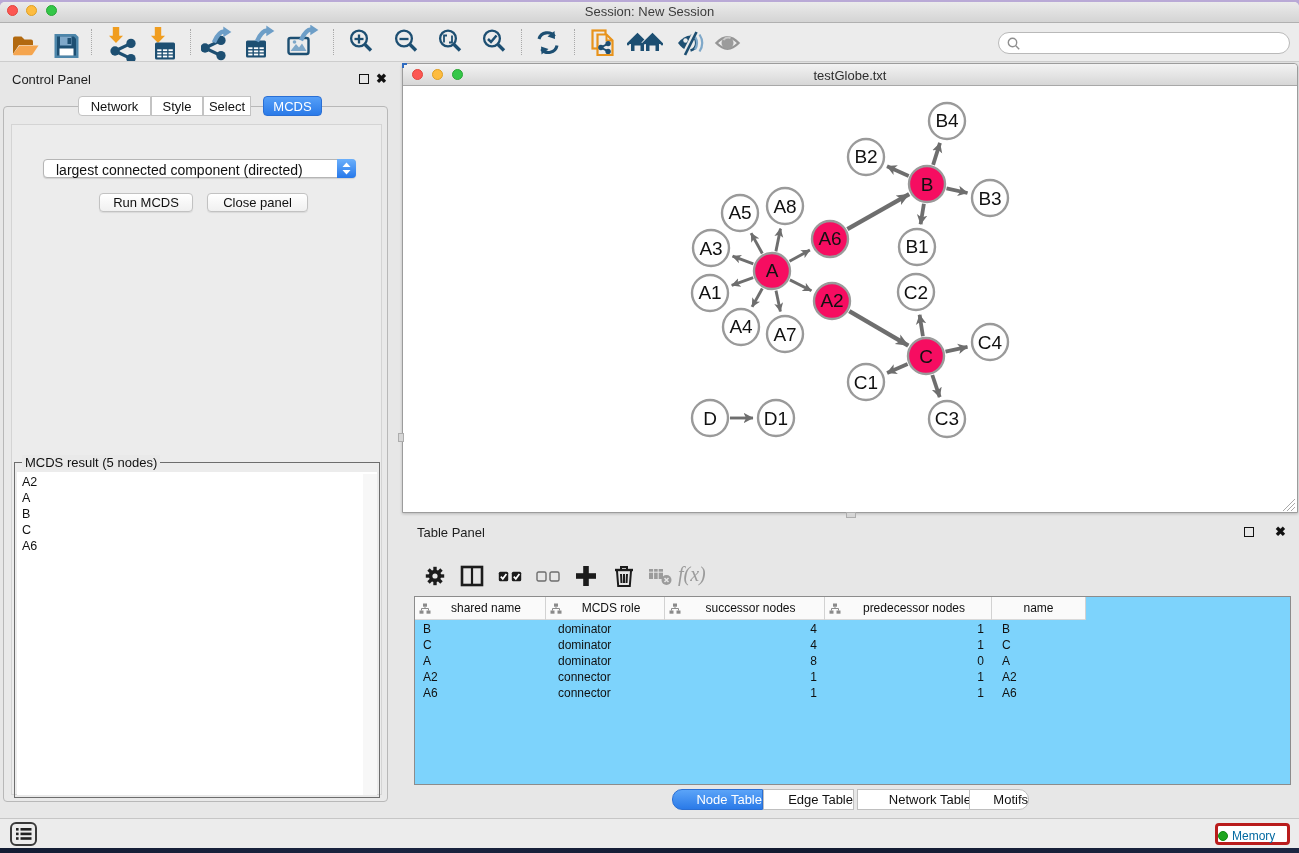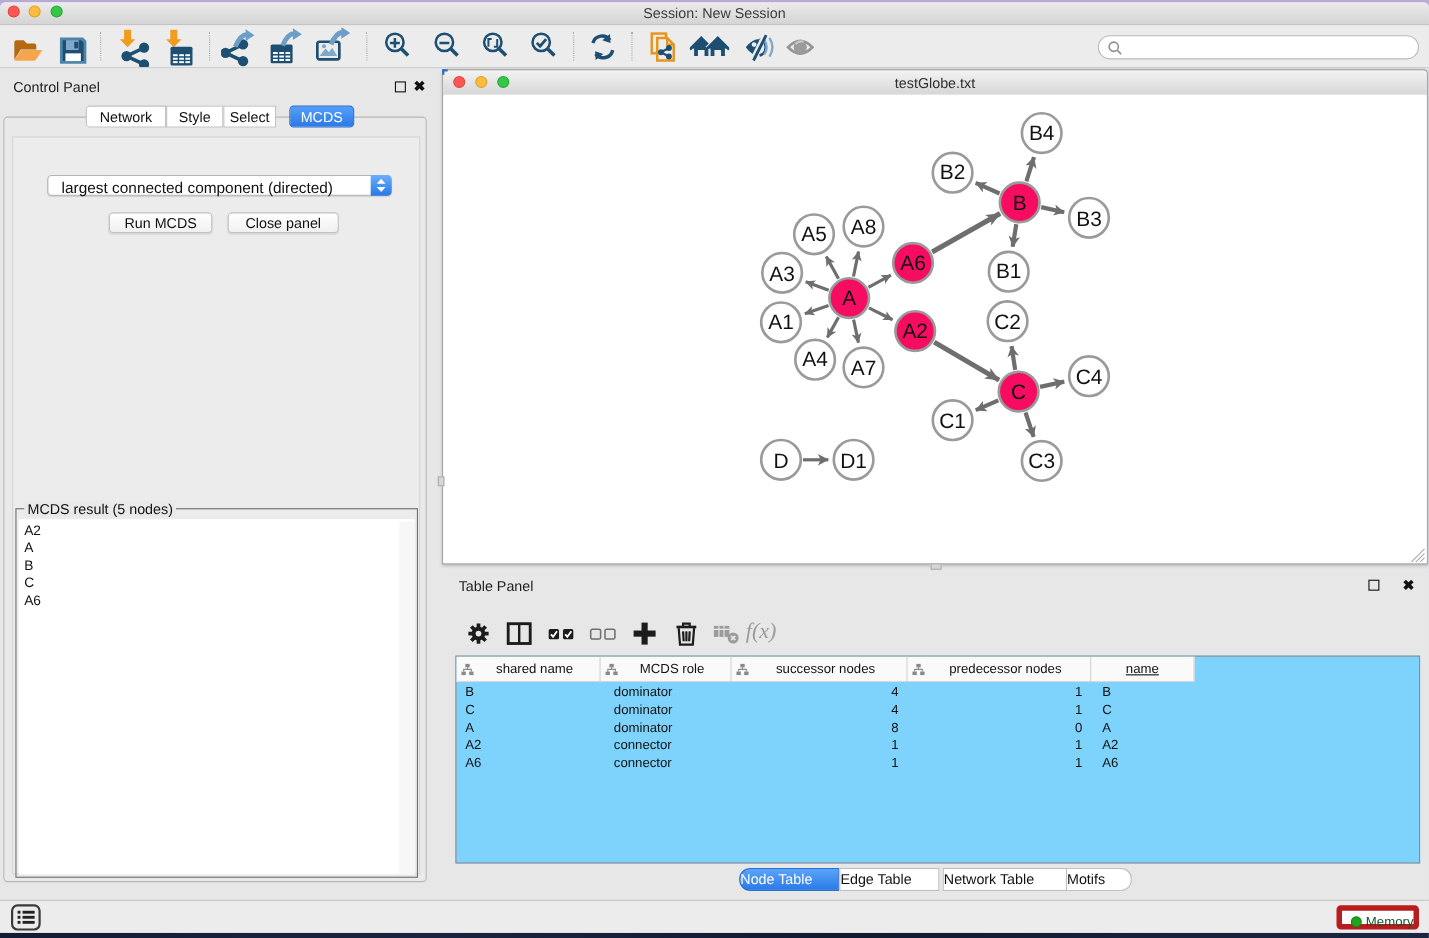--- a/index.html
+++ b/index.html
@@ -48,26 +48,26 @@
 #netcanvas { position:absolute; left:0; top:23px; right:0; bottom:0; background:#fff; }
 
 
 #tpanel { left:403px; top:517px; width:896px; height:301px; background:#e7e7e7; }
 #tpanel .hdr { position:absolute; left:14px; top:8px; font-size:13px; color:#1e1e1e; }
 #ttable { position:absolute; left:11px; top:79px; width:877px; height:189px; background:#7dd3fc; border:1px solid #8c8c8c; }
 #thead { position:absolute; left:0; top:0; height:23px; width:671px; background:#fafafa; border-bottom:1px solid #d9d9d9; font-size:12px; color:#111; }
 .thcell { position:absolute; top:0; height:23px; border-right:1px solid #d2d2d2; text-align:center; line-height:23px; }
 .trow { position:absolute; left:0; width:100%; height:16px; font-size:12px; color:#111; }
 .tc { position:absolute; top:0; line-height:16px; }
-.btab { position:absolute; top:0; height:21px; background:#fff; border:1px solid #bfbfbf; font-size:13px; text-align:left; line-height:20px; color:#111; }
+.btab { position:absolute; top:0; height:21px; background:#fff; border:1px solid #bfbfbf; font-size:13px; text-align:right; line-height:20px; color:#111; }
 .btab.sel { background:linear-gradient(#5ba4f8,#2a7ae8); color:#fff; border-color:#2a6fd4; }
 
 
 #statusbar { left:0; top:818px; width:1299px; height:30px; background:#ececec; border-top:1px solid #c6c6c6; }
-#memBtn { position:absolute; right:9px; top:4px; width:75px; height:22px; background:#fff; border:5px solid #b91c1c; border-radius:4px; font-size:12px; line-height:20px; color:#14532d; text-align:right; }
+#memBtn { position:absolute; right:9px; top:4px; width:75px; height:22px; background:#fff; border:3px solid #b91c1c; border-radius:4px; font-size:12px; line-height:20px; color:#0369a1; text-align:left; }
 #listBtn { position:absolute; left:10px; top:3px; width:27px; height:24px; border:2px solid #3a3a3a; border-radius:6px; background:#ececec; }
 </style></head>
 <body>
 <div class="abs" id="win"></div>
 <div class="abs" id="deskbottom"></div>
 
 <div class="abs" id="titlebar">
   <div class="tl r" style="left:7px; top:3px;"></div>
   <div class="tl y" style="left:26px; top:3px;"></div>
   <div class="tl g" style="left:46px; top:3px;"></div>
@@ -443,21 +443,21 @@
       <div class="thcell" style="left:410px; width:167px;"><svg width="12" height="12" viewBox="0 0 12 12" style="position:absolute;left:4px;top:6px;">
             <g fill="#8a8a8a">
               <rect x="4" y="0.5" width="4" height="3.2"></rect>
               <rect x="0.5" y="7.5" width="4" height="3.2"></rect>
               <rect x="7.5" y="7.5" width="4" height="3.2"></rect>
             </g>
             <g stroke="#8a8a8a" stroke-width="1">
               <path d="M6 3.7 L6 5.5 M2.5 7.5 L2.5 5.5 L9.5 5.5 L9.5 7.5" fill="none"></path>
             </g>
           </svg><span style="margin-left:12px;">predecessor nodes</span></div>
-      <div class="thcell" style="left:577px; width:94px;text-decoration:underline;">name</div>
+      <div class="thcell" style="left:577px; width:94px;">name</div>
     </div>
     <div class="trow" style="top:24px;">
 <div class="tc" style="left:8px;">B</div>
 <div class="tc" style="left:143px;">dominator</div>
 <div class="tc" style="left:250px;width:152px;text-align:right;">4</div>
 <div class="tc" style="left:410px;width:159px;text-align:right;">1</div>
 <div class="tc" style="left:587px;">B</div>
 </div>
 <div class="trow" style="top:40px;">
 <div class="tc" style="left:8px;">C</div>

